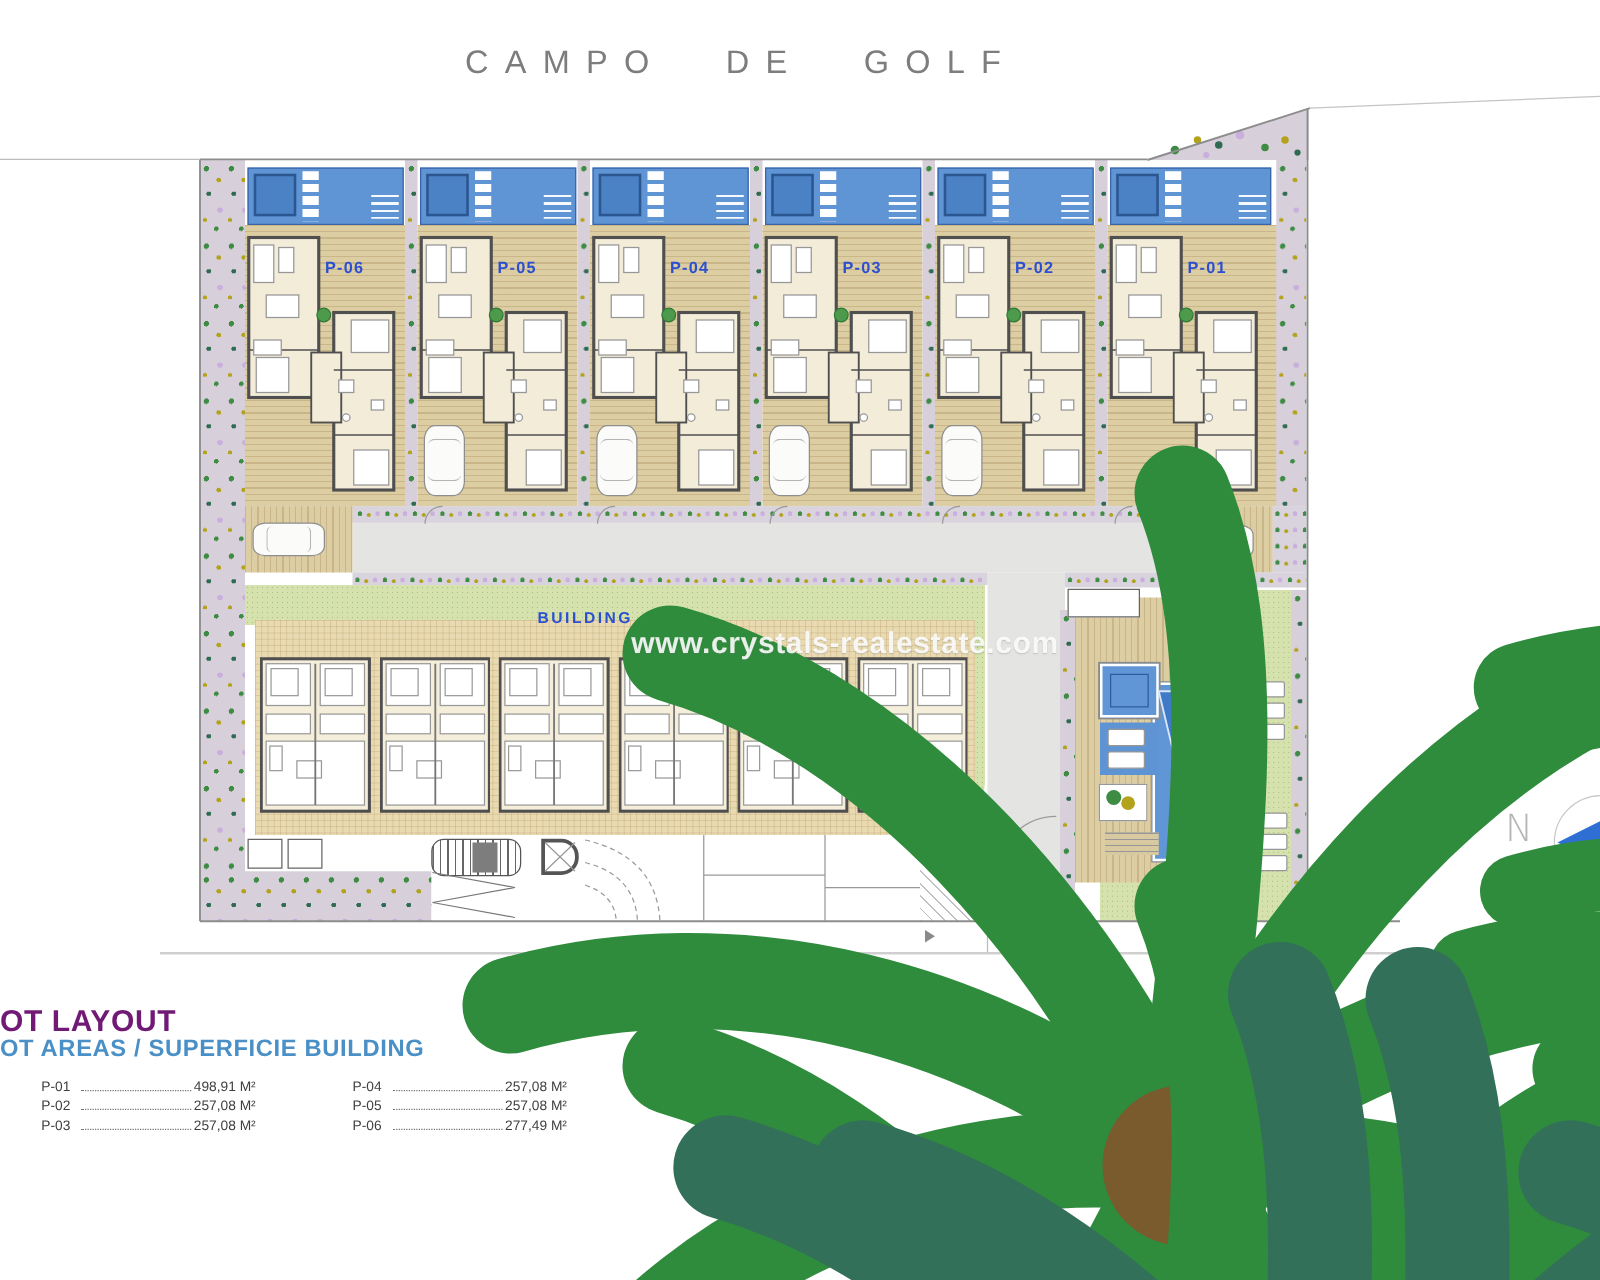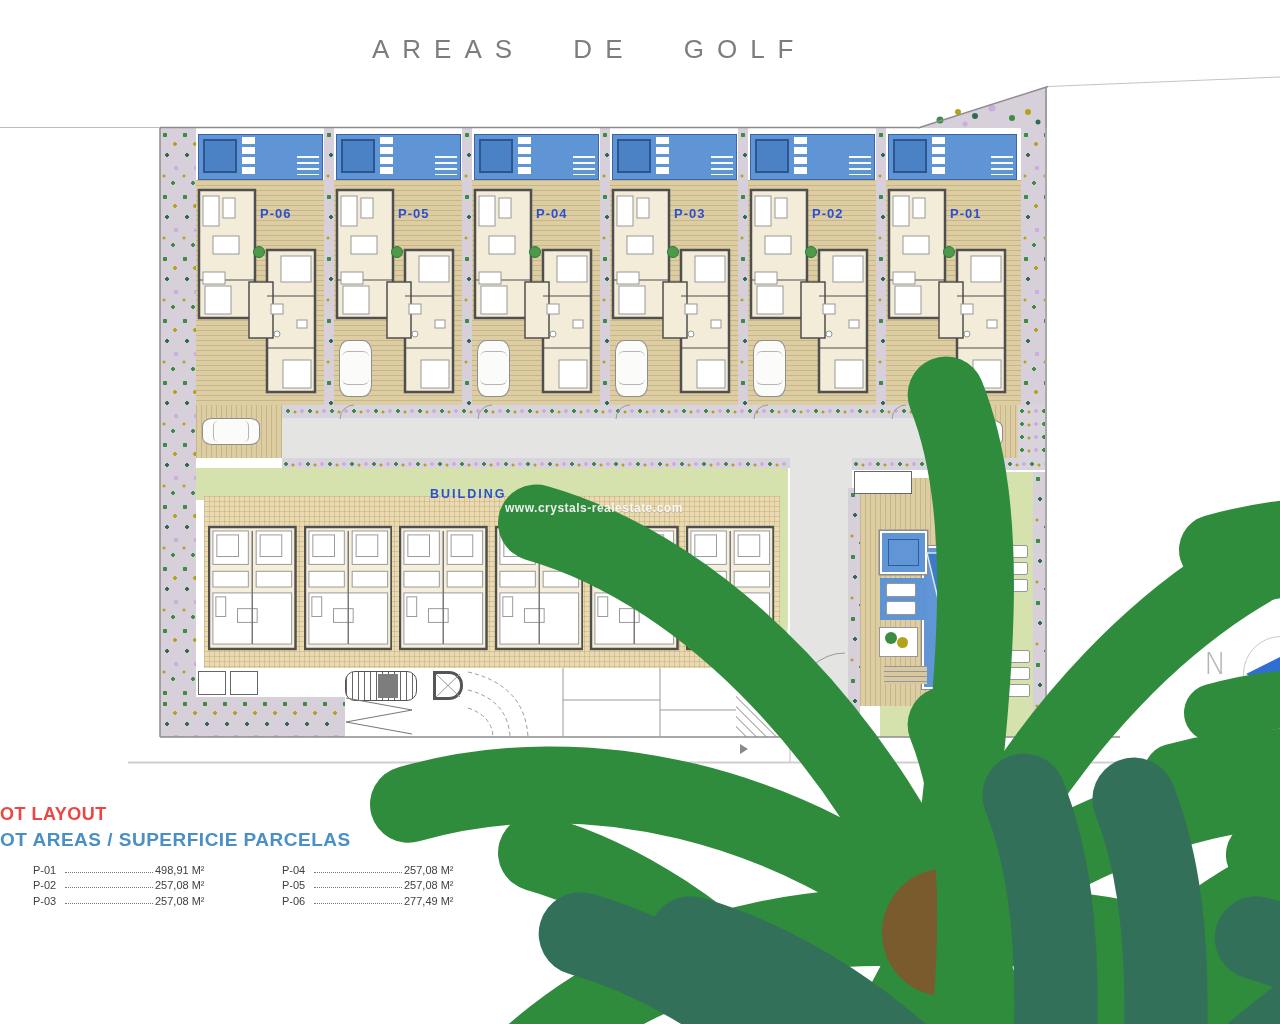--- a/index.html
+++ b/index.html
@@ -26,21 +26,21 @@
   .deck-v{background-color:#ddcda2;background-image:repeating-linear-gradient(90deg,rgba(140,110,60,.25) 0 1px,transparent 1px 5px);}
   .terrace{background-color:#e9dab2;background-image:
     linear-gradient(rgba(170,140,80,.28) 1px,transparent 1px),
     linear-gradient(90deg,rgba(170,140,80,.28) 1px,transparent 1px);
     background-size:5px 5px;}
   .lawn{background-color:#d6e2ad;background-image:radial-gradient(circle 0.8px at 2px 2px,#a9bd7c 70%,transparent 75%);background-size:4px 4px;}
   .hatch{background-image:repeating-linear-gradient(45deg,#c0c0c0 0 1px,transparent 1px 7px);}
 
   
   .title{left:372px;top:34px;font-size:26px;color:#7d7d7d;letter-spacing:13px;word-spacing:28px;font-weight:400;}
-  .watermark{left:505px;top:501px;font-size:12px;font-weight:bold;color:rgba(255,255,255,.88);
+  .watermark{left:505px;top:501px;font-size:24px;font-weight:bold;color:rgba(255,255,255,.88);
              letter-spacing:.5px;text-shadow:0 1px 1px rgba(120,120,120,.35);z-index:30;}
   .building-label{left:430px;top:487px;font-size:12.5px;font-weight:bold;color:#2b4fd0;letter-spacing:2px;z-index:31;}
 
   
   .plot-cell{position:absolute;top:128px;height:277px;}
   .plot-cell .deck{position:absolute;left:0;top:52px;right:10px;bottom:0;}
   .plot-cell .pool{position:absolute;left:2px;top:6px;width:125px;height:46px;background:#5f95d5;border:1px solid #3a66a8;}
   .plot-wide .pool{width:129px;}
   .pool-sq{position:absolute;left:4px;top:4px;width:34px;height:34px;background:#4b82c6;border:2px solid #2b568f;}
   .pool-slats{position:absolute;left:43px;top:2px;width:13px;height:40px;
@@ -75,40 +75,40 @@
   .steps-band{left:884px;top:666px;width:43px;height:18px;background-color:#d8c9a0;
       background-image:repeating-linear-gradient(180deg,#979797 0 1px,transparent 1px 5px);z-index:7;}
 
   
   .compass-n{left:1204px;top:646px;font-size:30px;color:#b5b5b5;font-weight:300;font-family:"DejaVu Sans",sans-serif;}
   .compass-circle{left:1243px;top:636px;width:76px;height:76px;border:1.5px solid #c8c8c8;border-radius:50%;}
   .compass-needle{left:1246px;top:657px;width:0;height:0;border-top:17px solid transparent;
                   border-bottom:17px solid transparent;border-right:34px solid #2f6fd3;}
 
   
-  .legend-t1{left:0;top:804px;font-size:18px;font-weight:bold;color:#ef4444;letter-spacing:.5px;}
+  .legend-t1{left:0;top:804px;font-size:24px;font-weight:bold;color:#701a75;letter-spacing:.5px;}
   .legend-t2{left:0;top:829px;font-size:19px;font-weight:bold;color:#4a90c6;letter-spacing:.5px;}
   .legend-col{width:180px;}
   .legend-row{display:flex;align-items:flex-end;height:15.5px;font-size:11px;color:#3f3f3f;}
   .legend-row .nm{flex:0 0 30px;}
   .legend-row .leader{flex:1;border-bottom:1px dotted #777;margin:0 2px 3px 2px;}
   .legend-row .val{flex:0 0 58px;text-align:left;}
 
   .overlay{position:absolute;left:0;top:0;z-index:20;pointer-events:none;}
   .stairs{left:345px;top:671px;width:72px;height:30px;border:1.5px solid #555;border-radius:10px;
           background-image:repeating-linear-gradient(90deg,#666 0 1px,transparent 1px 6px);z-index:6;background-color:#fff;}
   .stairs::after{content:'';position:absolute;left:32px;top:2px;width:20px;height:24px;background:#7d7d7d;}
   .lift{left:433px;top:671px;width:30px;height:29px;border:3px solid #555;border-radius:0 14px 14px 0;background:#fff;z-index:6;}
 </style>
 </head>
 <body>
 
 <div id="page">
 
-  <div class="abs title">AREAS DE GOLF</div>
+  <div class="abs title">CAMPO DE GOLF</div>
 
   <div class="abs garden" style="left:160px;top:128px;width:36px;height:609px;"></div>
 
   <div>
       <div class="plot-cell" style="left: 196px; width: 138px;">
       <div class="deck deck-h"></div>
       <div class="pool">
         <div class="pool-sq"></div>
         <div class="pool-slats"></div>
         <div class="pool-steps"></div>
@@ -467,21 +467,21 @@
   <div class="abs lounger" style="left:1002px;top:684px;width:28px;height:13px;"></div>
   <div class="abs lounger" style="left:948px;top:706px;width:12px;height:28px;"></div>
   <div class="abs lounger" style="left:966px;top:706px;width:12px;height:28px;"></div>
   <div class="abs lounger" style="left:984px;top:706px;width:12px;height:28px;"></div>
 
   <div class="abs compass-n">N</div>
   <div class="abs compass-circle"></div>
   <div class="abs compass-needle"></div>
 
   <div class="abs legend-t1">OT LAYOUT</div>
-  <div class="abs legend-t2">OT AREAS / SUPERFICIE PARCELAS</div>
+  <div class="abs legend-t2">OT AREAS / SUPERFICIE BUILDING</div>
   <div class="abs legend-col" style="left:33px;top:860px;">
     <div class="legend-row">
       <span class="nm">P-01</span>
       <span class="leader"></span>
       <span class="val">498,91 M²</span>
     </div>
     <div class="legend-row">
       <span class="nm">P-02</span>
       <span class="leader"></span>
       <span class="val">257,08 M²</span>

